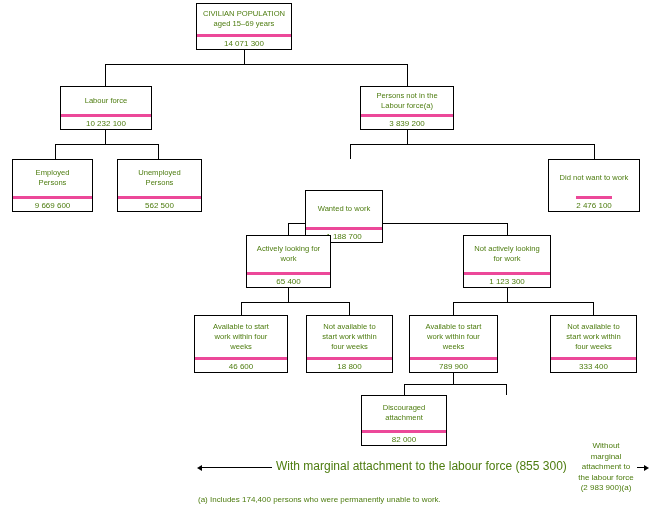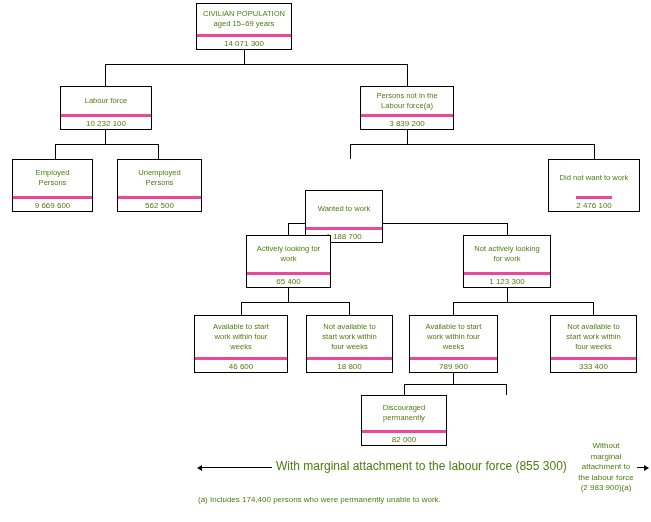--- a/index.html
+++ b/index.html
@@ -264,21 +264,21 @@
 
   <div class="vline" style="left:453px; top:373px; height:11px;"></div>
   <div class="hline" style="left:404px; top:384px; width:102px;"></div>
   <div class="vline" style="left:404px; top:384px; height:11px;"></div>
   <div class="vline" style="left:506px; top:384px; height:11px;"></div>
 
   <div class="node" style="left:361px; top:395px; width:86px; height:51px;">
     <div class="label">
       <span>
         <span>Discouraged</span><br>
-        <span>permanently</span>
+        <span>attachment</span>
       </span>
     </div>
     <div class="value">82 000</div>
   </div>
 
 
   <div class="span-arrow-line" style="left:201px; top:467px; width:345px;"></div>
   <div class="arrowhead arrow-left" style="left:197px; top:465px;"></div>
   <div class="arrowhead arrow-right" style="left:543px; top:465px;"></div>
   <div class="span-caption" style="left:272px; top:461px;">With marginal attachment to the labour force (855 300)</div>

